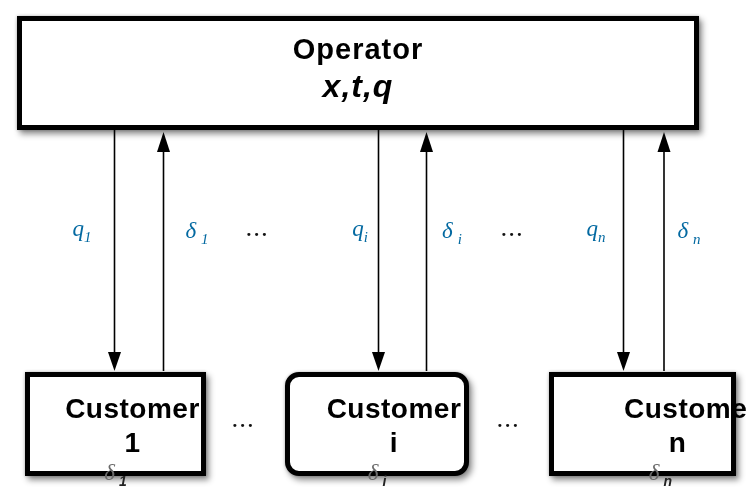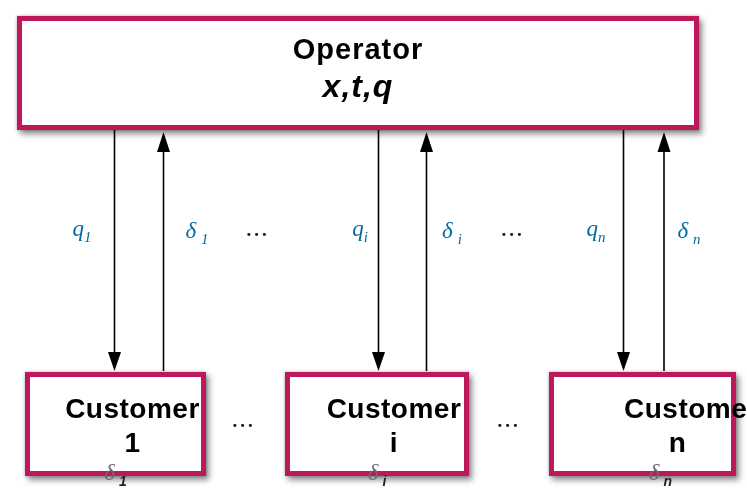--- a/index.html
+++ b/index.html
@@ -8,21 +8,21 @@
     width: 747px;
     height: 493px;
     background: #ffffff;
     font-family: "Liberation Sans", sans-serif;
     overflow: hidden;
   }
   .box {
     position: absolute;
     box-sizing: border-box;
     background: #ffffff;
-    border: 5px solid #be185d;
+    border: 5px solid #000000;
     box-shadow: 3px 4px 6px rgba(0,0,0,0.45), 0 0 3px rgba(0,0,0,0.25);
     text-align: center;
   }
   .operator-box {
     left: 17px; top: 16px;
     width: 682px; height: 114px;
   }
   .op-title {
     margin-top: 11px;
     font-size: 29px;
@@ -34,21 +34,21 @@
   .op-vars {
     font-size: 32px;
     font-weight: bold;
     font-style: italic;
     letter-spacing: 1px;
     color: #000;
     line-height: 1.2;
   }
   .customer-box { top: 372px; height: 104px; }
   .customer-1 { left: 25px;  width: 181px; }
-  .customer-i { left: 285px; width: 184px; }
+  .customer-i { left: 285px; width: 184px; border-radius: 14px; }
   .customer-n { left: 549px; width: 187px; padding-left: 36px; }
   .cust-title {
     margin-top: 15px;
     font-size: 28px;
     font-weight: bold;
     letter-spacing: 0.5px;
     color: #000;
     line-height: 1.2;
     margin-left: 34px;
   }

